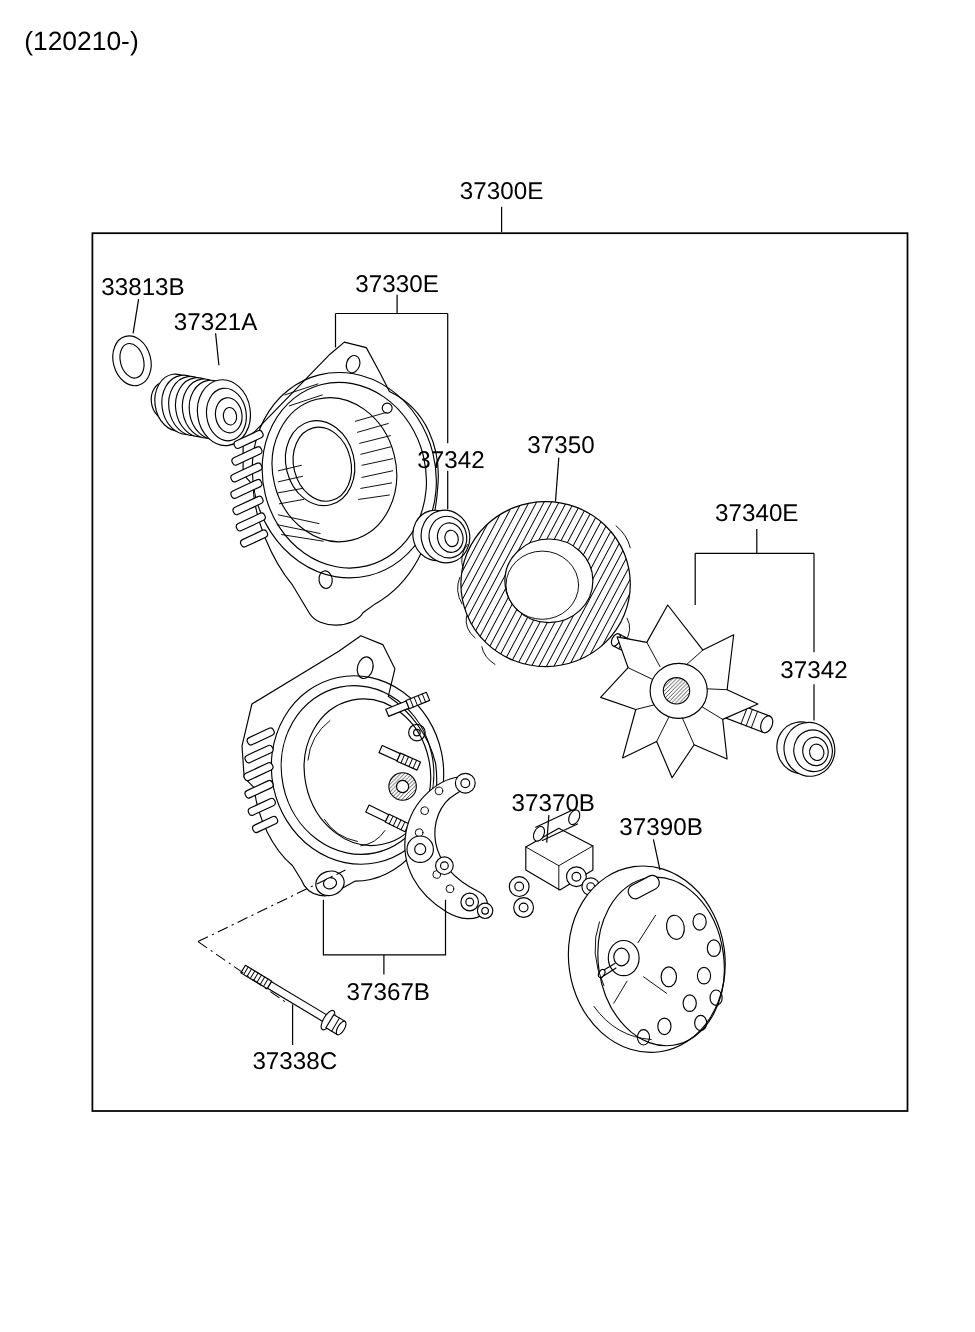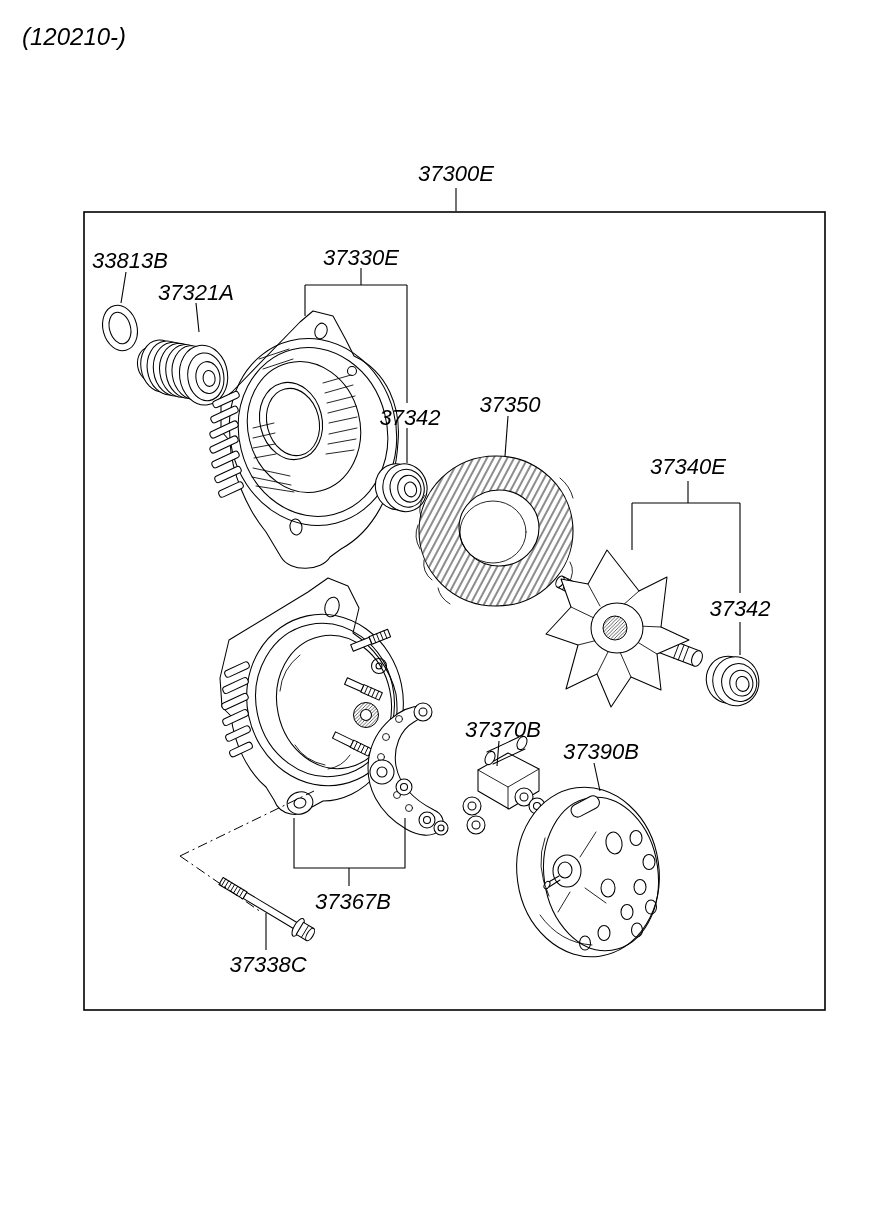--- a/index.html
+++ b/index.html
@@ -1,17 +1,17 @@
 <!DOCTYPE html>
 <html><head>
 <meta charset="utf-8">
 <style>
   html,body{margin:0;padding:0;background:#fff;}
   body{width:886px;height:1211px;position:relative;font-family:"Liberation Sans",sans-serif;}
-  #stage{position:absolute;left:0;top:0;width:886px;height:1211px;font-style:italic;}
+  #stage{position:absolute;left:0;top:0;width:886px;height:1211px;}
   svg{display:block;}
   .lbl{font-family:"Liberation Sans",sans-serif;font-size:22px;fill:#000;}
   .rev{font-family:"Liberation Sans",sans-serif;font-size:24px;fill:#000;}
   .ln{stroke:#000;stroke-width:1.1;fill:none;}
   .dashln{stroke:#000;stroke-width:1;fill:none;stroke-dasharray:10 4 2 4;}
   .pt{stroke:#000;stroke-width:1.05;fill:none;stroke-linejoin:round;stroke-linecap:round;}
   .ptw{stroke:#000;stroke-width:1.05;fill:#fff;stroke-linejoin:round;stroke-linecap:round;}
   .thin{stroke:#000;stroke-width:0.85;fill:none;stroke-linecap:round;}
 </style>
 </head>

